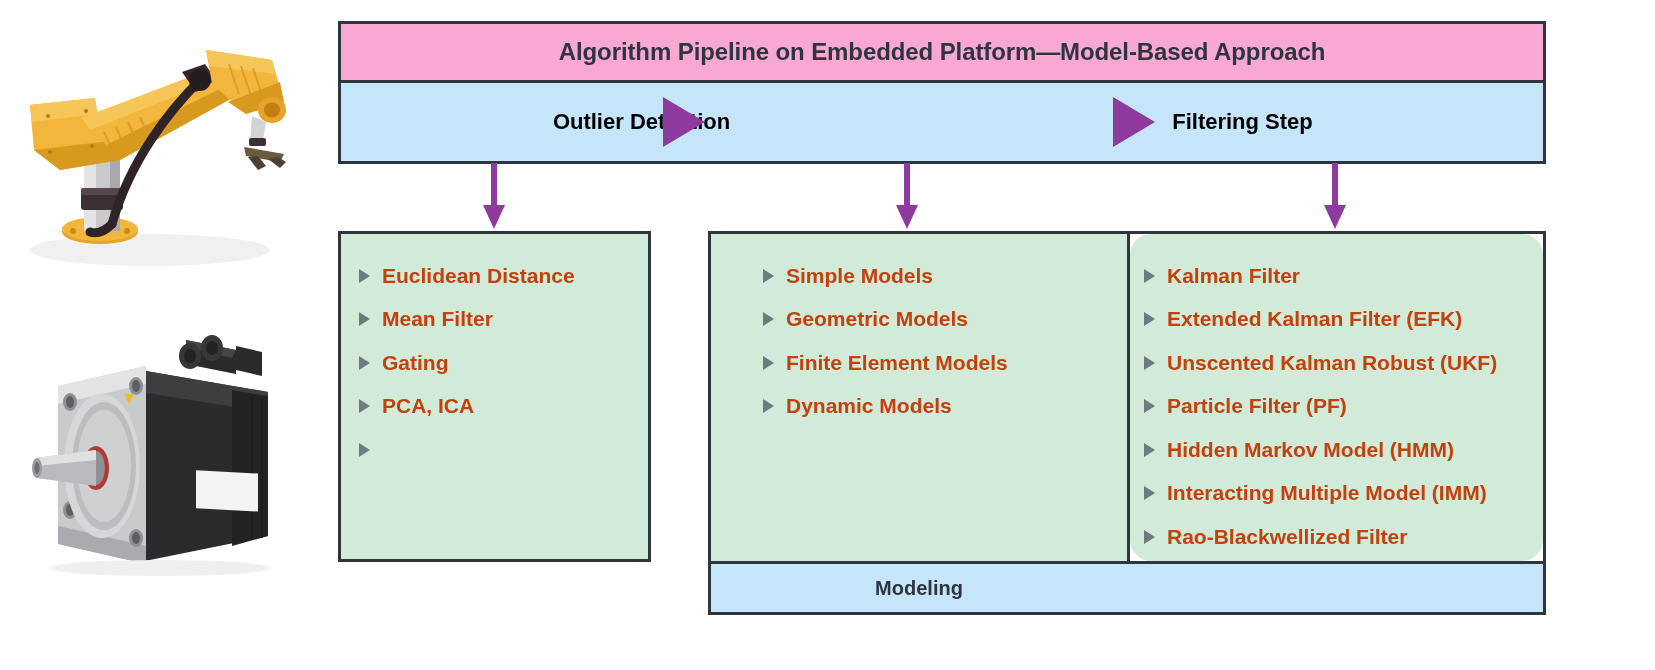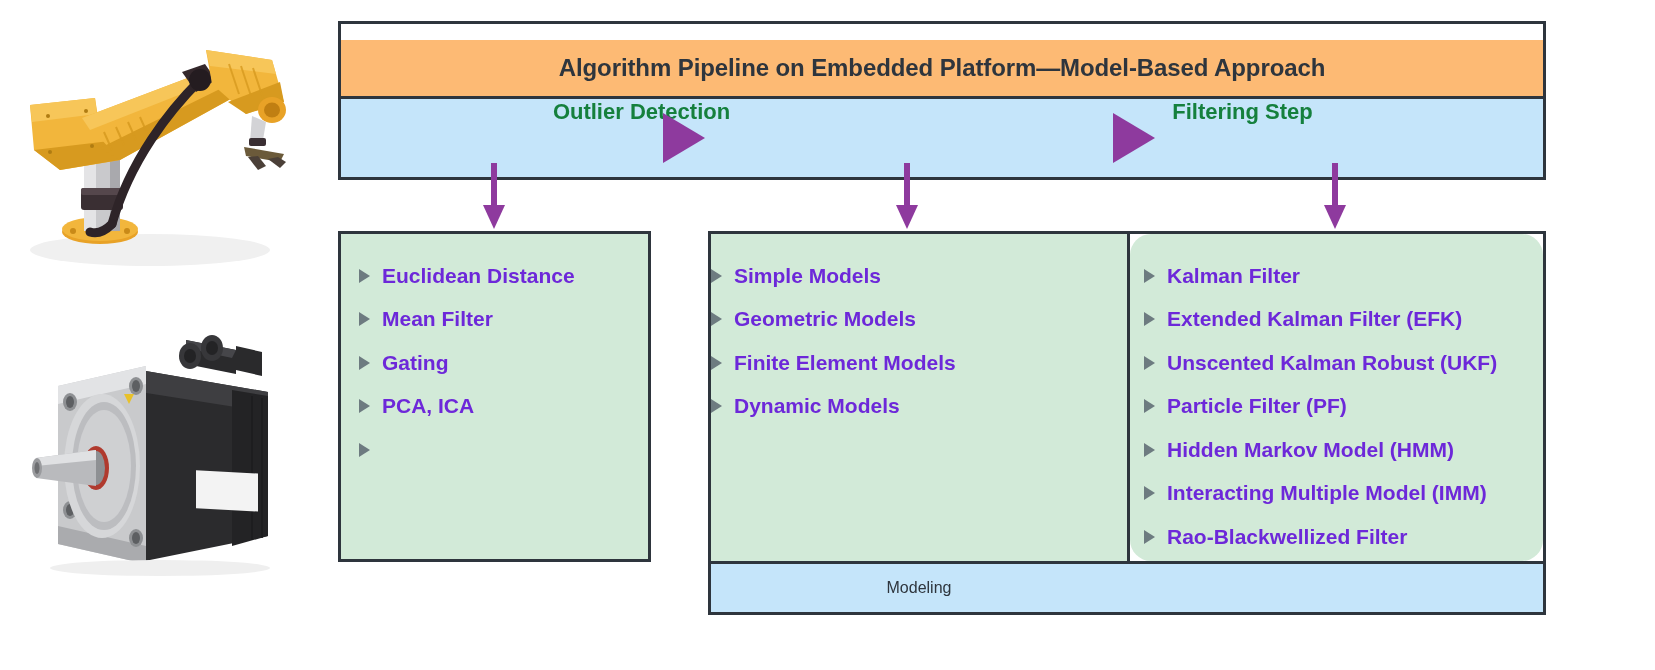--- a/index.html
+++ b/index.html
@@ -47,50 +47,49 @@
   
   #pipeline-header {
     position: absolute;
     left: 2px;
     top: 21px;
     width: 1208px;
     border: 3px solid #2e353d;
     box-sizing: border-box;
   }
   #pipeline-title-bar {
-    background: #fdba74;
+    background: #f9a8d4;
     height: 56px;
     display: flex;
     align-items: center;
     justify-content: center;
     border-bottom: 3px solid #2e353d;
-    margin-top: 16px;
   }
   #pipeline-title-text {
     font-size: 24px;
     font-weight: bold;
     color: #2e353d;
     letter-spacing: -0.1px;
   }
 
   #pipeline-steps-bar {
     background: #c5e5fa;
     height: 78px;
     display: flex;
     align-items: center;
     position: relative;
   }
   .step-cell {
     flex: 1 1 0;
     display: flex;
-    align-items: flex-start;
+    align-items: center;
     justify-content: center;
     font-size: 22px;
     font-weight: bold;
-    color: #15803d;
+    color: #000000;
     height: 100%;
   }
   .step-arrow {
     position: absolute;
     top: 50%;
     transform: translateY(-50%);
     width: 0;
     height: 0;
     border-top: 25px solid transparent;
     border-bottom: 25px solid transparent;
@@ -154,44 +153,44 @@
     height: 51px;
     display: flex;
     background: #c5e5fa;
     border-top: 3px solid #2e353d;
     box-sizing: border-box;
   }
   .footer-cell {
     display: flex;
     align-items: center;
     justify-content: center;
-    font-size: 16px;
-    font-weight: normal;
+    font-size: 20px;
+    font-weight: bold;
     color: #2e353d;
   }
   #footer-modeling { width: 416px; }
   #footer-processing { flex: 1 1 auto; }
 
   
   ul.bullet-list {
     list-style: none;
     margin: 0;
     padding: 20px 0 0 0;
   }
   #outlier-box ul.bullet-list { padding-left: 18px; }
-  #modeling-box ul.bullet-list { }
+  #modeling-box ul.bullet-list { padding-left: 52px; }
   #processing-box ul.bullet-list { padding-left: 14px; }
 
   ul.bullet-list li {
     display: flex;
     align-items: center;
     height: 43.5px;
     font-size: 21px;
     font-weight: bold;
-    color: #6d28d9;
+    color: #c2410c;
     white-space: nowrap;
   }
   .bullet-marker {
     width: 0;
     height: 0;
     border-top: 7px solid transparent;
     border-bottom: 7px solid transparent;
     border-left: 11px solid #6d7b80;
     margin-right: 12px;
     flex: 0 0 auto;

